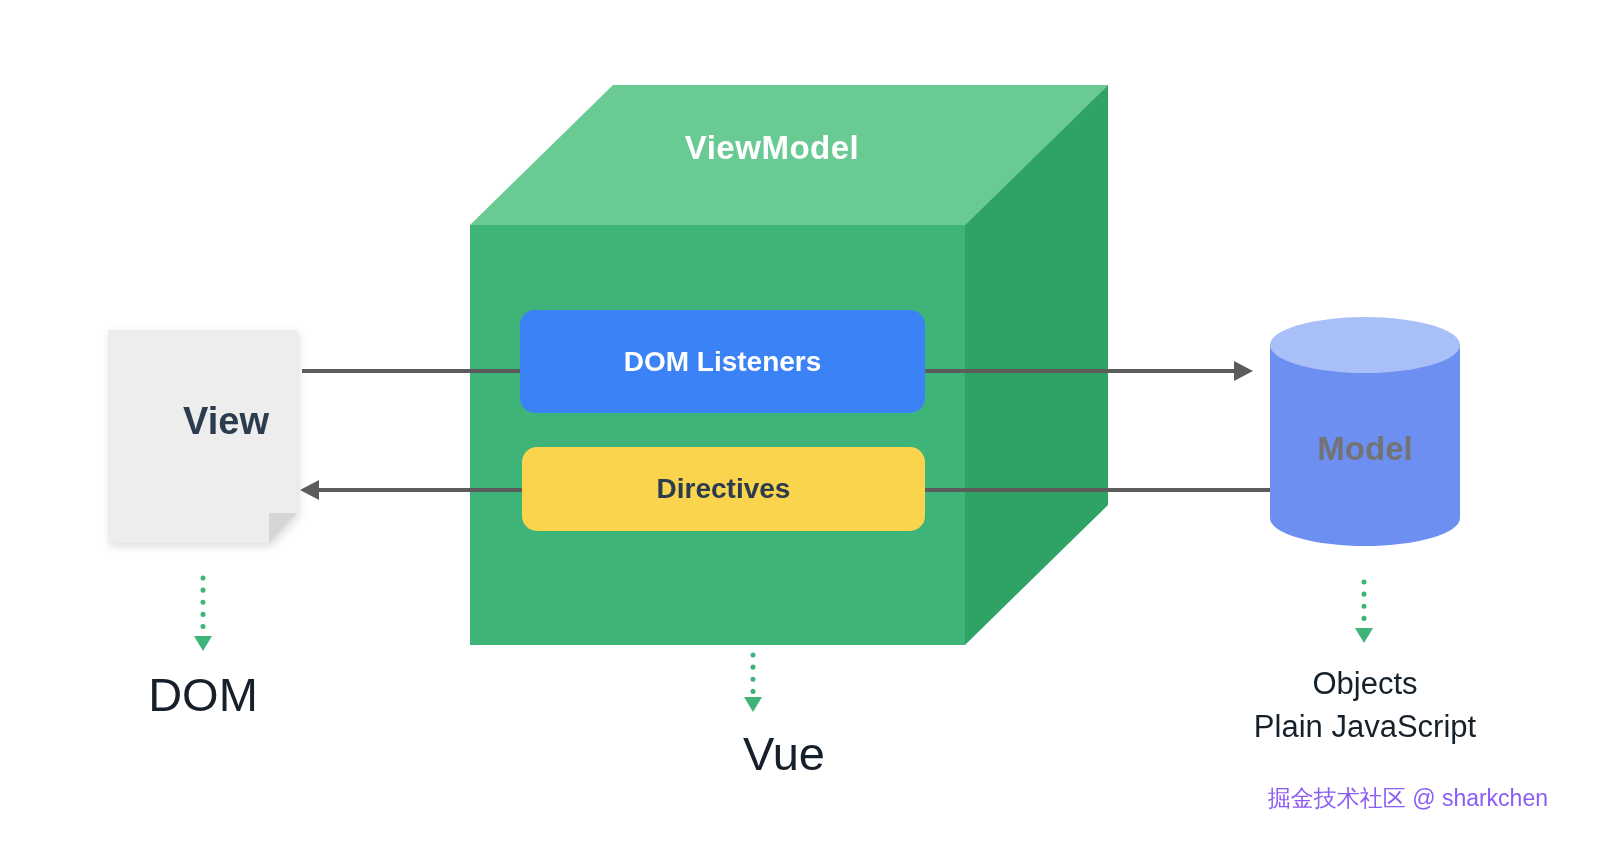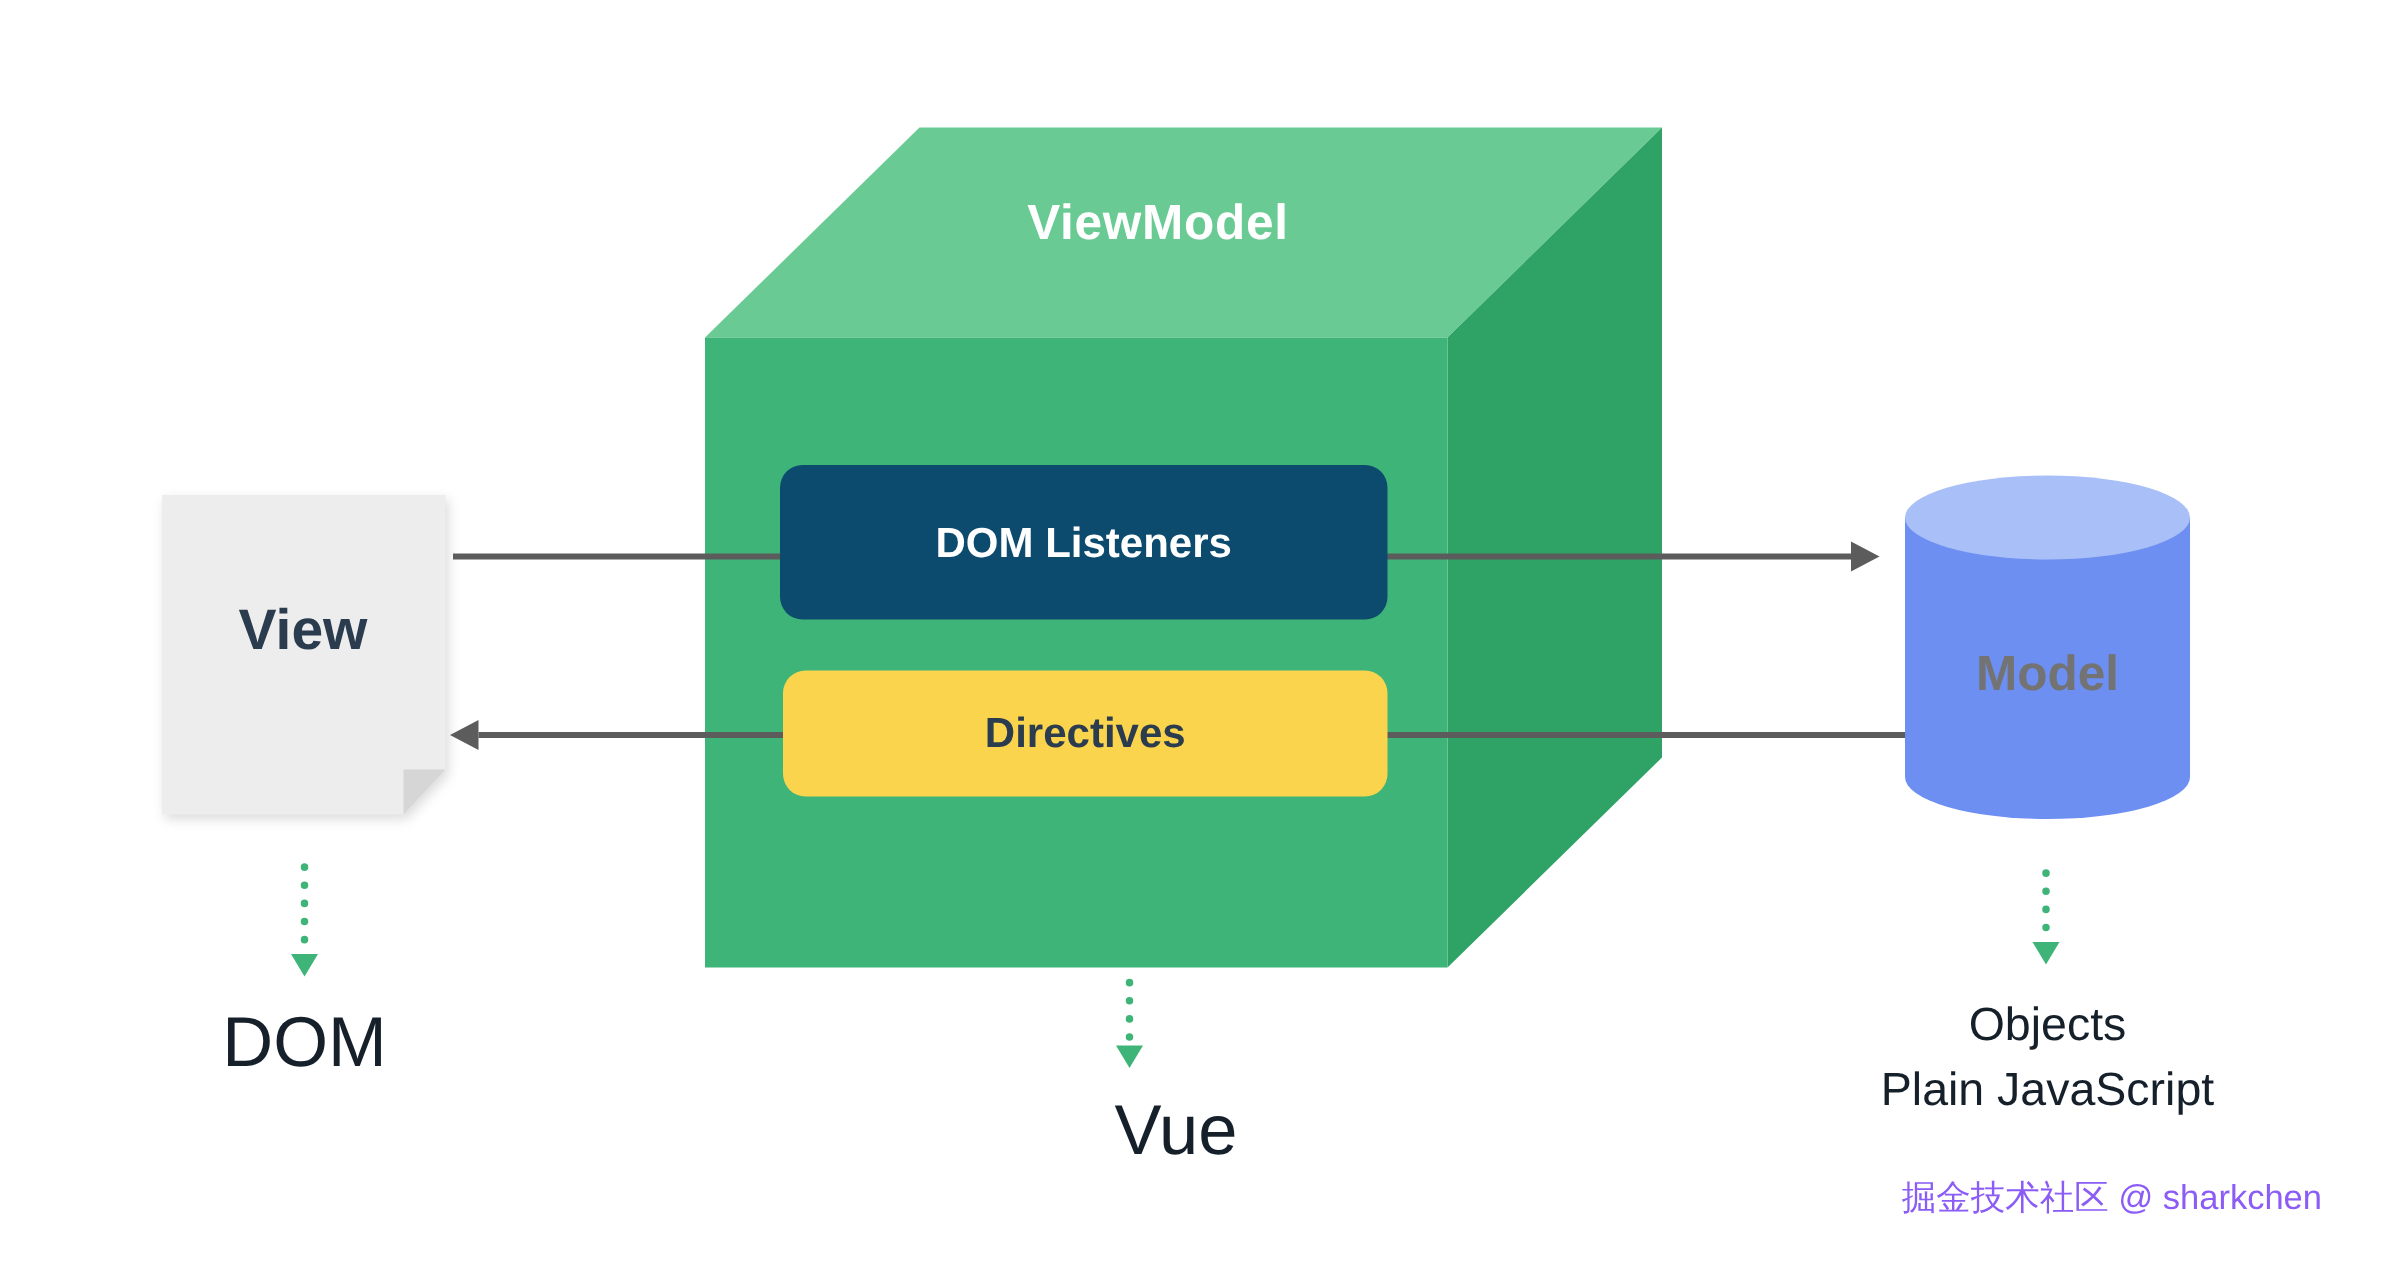--- a/index.html
+++ b/index.html
@@ -137,29 +137,29 @@
     </g>
 
     <g>
       <line x1="1364" y1="582" x2="1364" y2="624" stroke-width="5" stroke-linecap="round" stroke-dasharray="0.1 12" stroke="#3eb478"></line>
       <polygon points="1355,628 1373,628 1364,643" fill="#3eb478"></polygon>
     </g>
   </svg>
 
   <div class="overlay vm-label">ViewModel</div>
 
-  <div class="pill pill-dom" style="background-color: #0c4a6e;">
+  <div class="pill pill-dom" style="background-color: #3b82f6;">
     <span>DOM Listeners</span>
   </div>
 
   <div class="pill pill-directives" style="background-color: rgb(249, 212, 76);">
     <span style="color: rgb(43, 60, 79);">Directives</span>
   </div>
 
-  <div class="overlay view-label" style="color: rgb(43, 60, 79);">View</div>
+  <div class="overlay view-label" style="color: rgb(43, 60, 79); margin-left: 24px;">View</div>
 
   <div class="overlay model-label">Model</div>
 
   <div class="overlay caption caption-dom">DOM</div>
 
   <div class="overlay caption caption-vue">Vue</div>
 
   <div class="overlay caption caption-model">
     <span>Objects</span>
     <span>Plain JavaScript</span>

